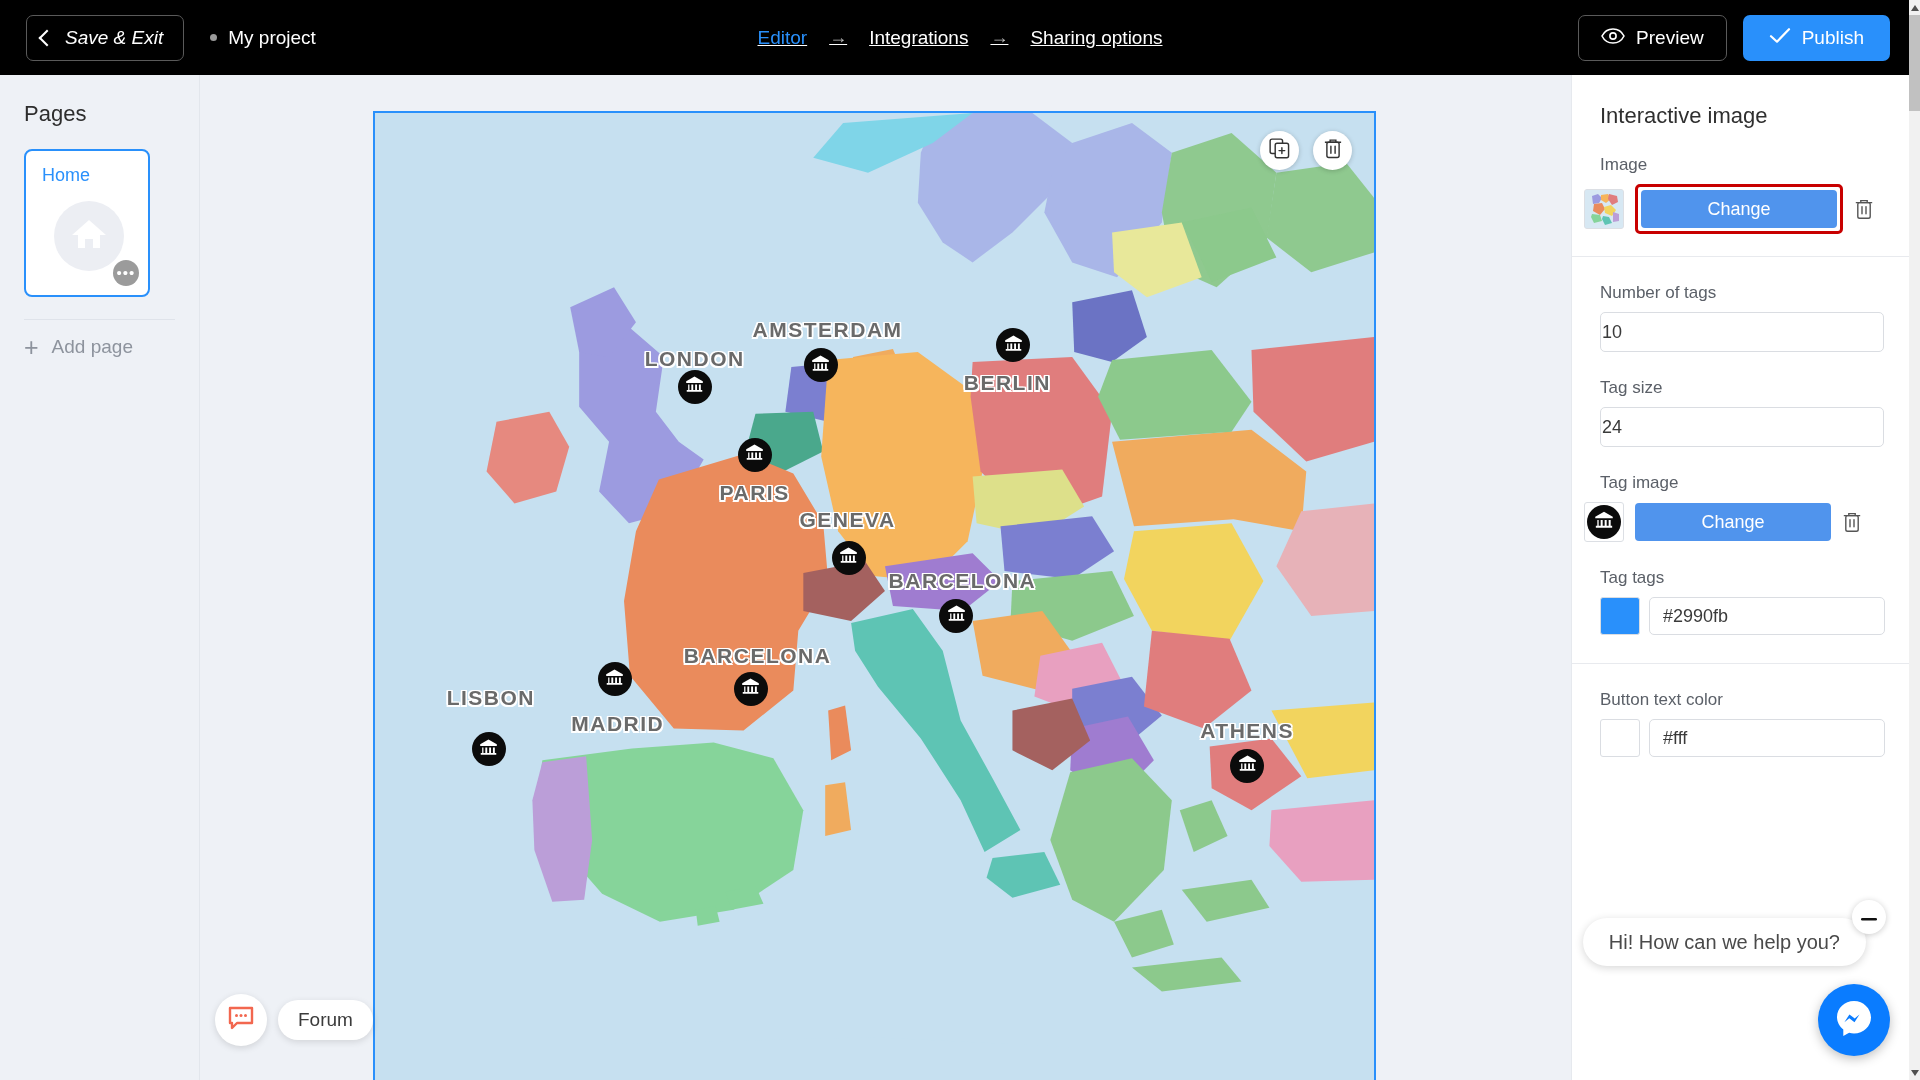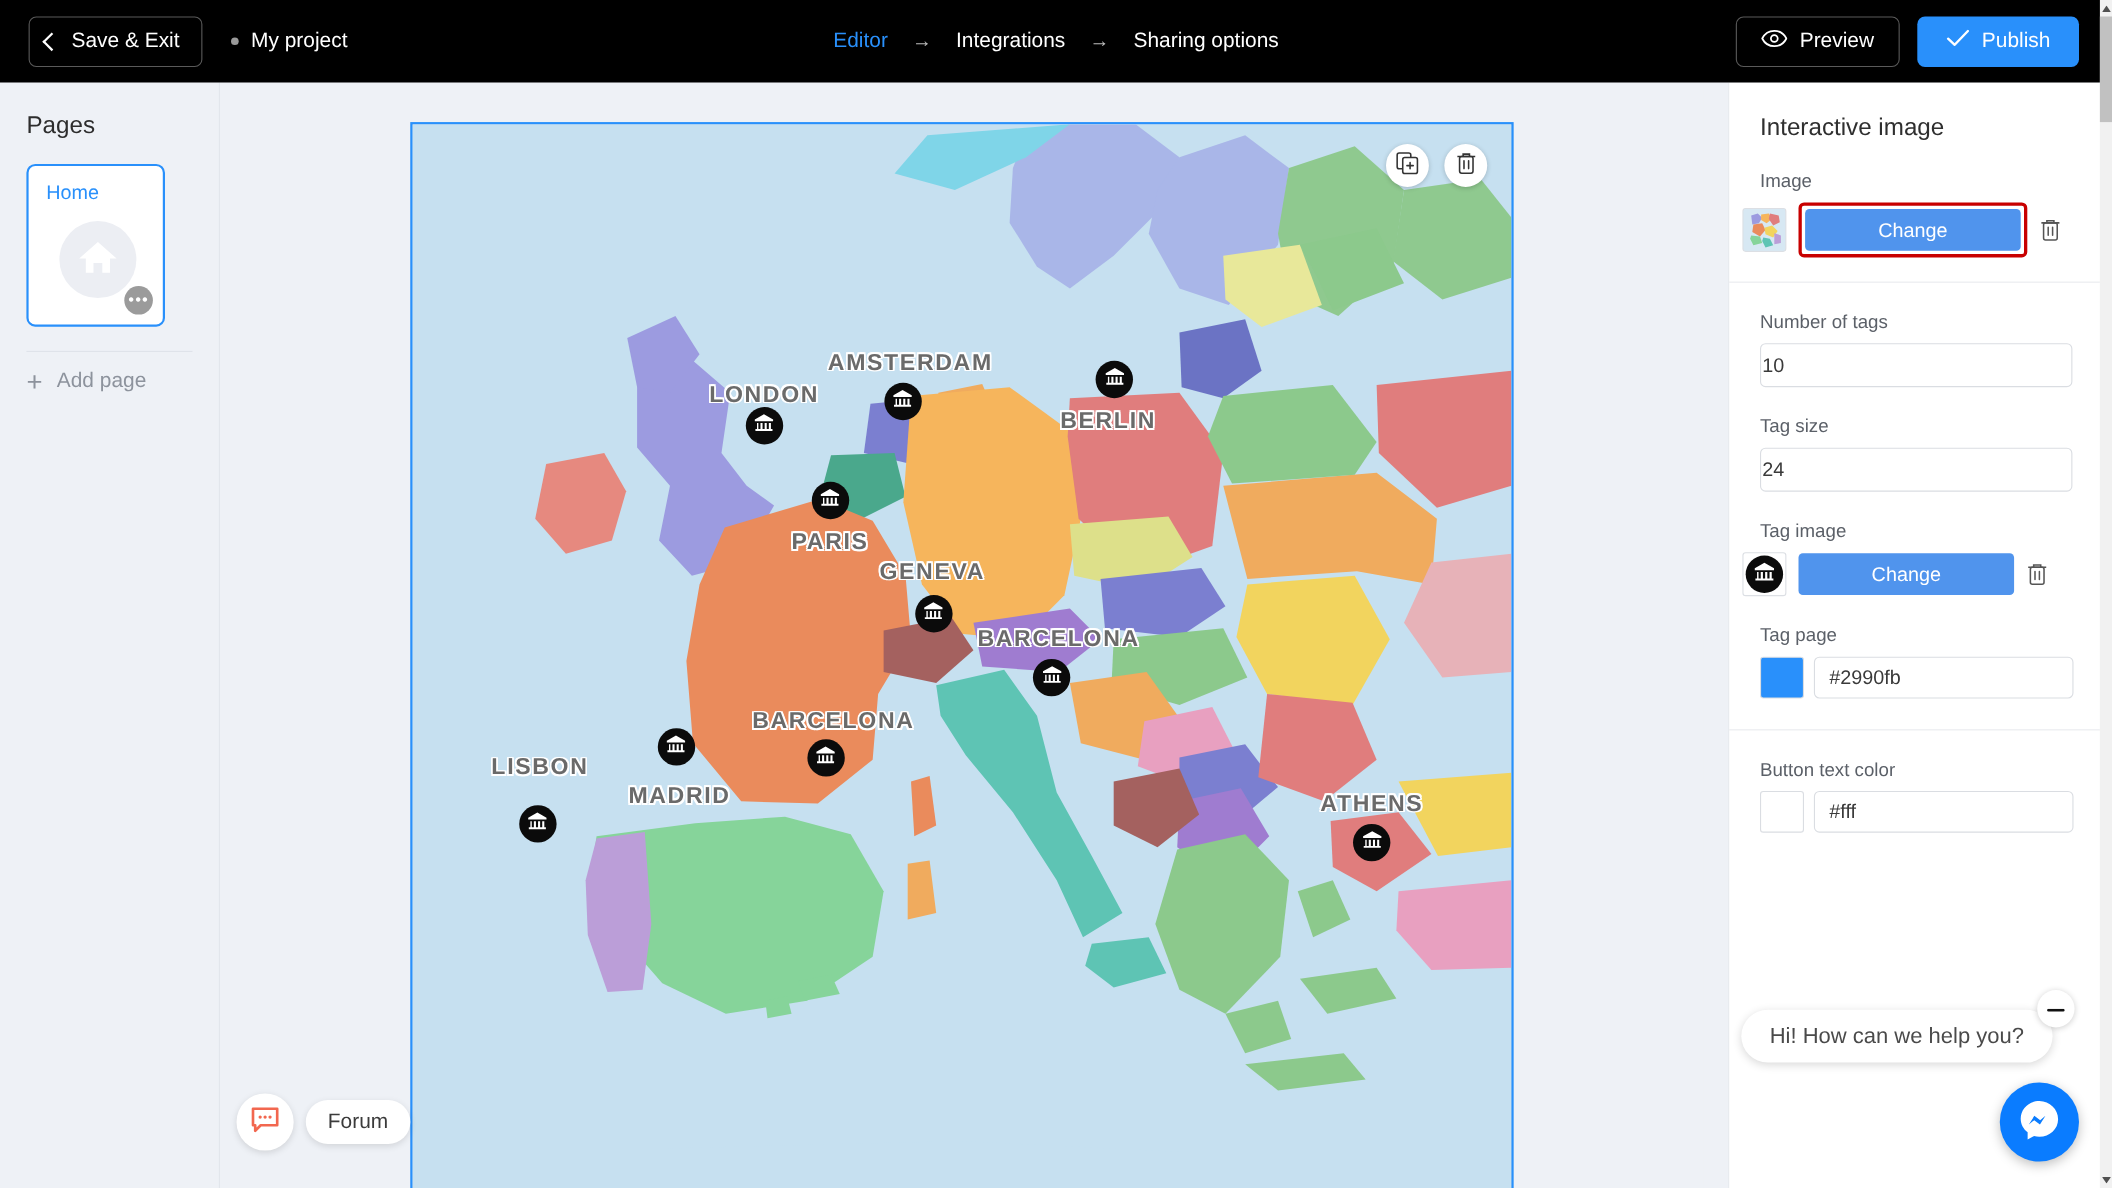--- a/index.html
+++ b/index.html
@@ -25,35 +25,37 @@
     margin-left: 26px;
     height: 46px;
     padding: 0 20px 0 14px;
     border: 1px solid #5a5a5a;
     border-radius: 7px;
     background: #000;
     color: #fff;
     font-size: 19px;
     display: flex; align-items: center; gap: 10px;
     cursor: pointer;
+    font-style: italic;
   }
   .chev-left { display:inline-block; width: 12px; height: 12px;
     border-left: 2px solid #fff; border-bottom: 2px solid #fff;
     transform: rotate(45deg); margin-right: 2px; }
   .proj {
     margin-left: 26px;
     display: flex; align-items: center; gap: 11px;
     font-size: 19px;
   }
   .proj-dot { width: 7px; height: 7px; border-radius: 50%; background: #9a9a9a; }
 
   .breadcrumb {
     position: absolute; left: 50%; transform: translateX(-50%);
     display: flex; align-items: center; gap: 22px;
     font-size: 19px;
+    text-decoration: underline;
   }
   .crumb { color: #fff; cursor: pointer; white-space: nowrap; }
   .crumb.active { color: #2990fb; }
   .crumb-arrow { color: #b9b9b9; font-size: 18px; }
 
   .topright {
     position: absolute; right: 30px;
     display: flex; align-items: center; gap: 16px;
   }
   .btn-preview {
@@ -585,21 +587,21 @@
     <button class="btn-change wide2">Change</button>
     <span class="trash-btn">
       <svg width="20" height="22" viewBox="0 0 20 22" fill="none" stroke="#555" stroke-width="1.4">
         <path d="M1.8 4.6h16.4M6.8 4.6V2.6h6.4v2"></path>
         <rect x="3.8" y="4.6" width="12.4" height="15.6" rx="1.8"></rect>
         <path d="M8 8.6v7.2M12 8.6v7.2" stroke-linecap="round"></path>
       </svg>
     </span>
   </div>
 
-  <div class="rp-label">Tag page</div>
+  <div class="rp-label">Tag tags</div>
   <div class="color-row">
     <div class="color-swatch" style="background:#2990fb"></div>
     <input class="color-input" type="text" value="#2990fb" style="">
   </div>
 
   <div class="rp-divider" style="margin-top:28px"></div>
 
   <div class="rp-label">Button text color</div>
   <div class="color-row">
     <div class="color-swatch" style="background:#ffffff"></div>

